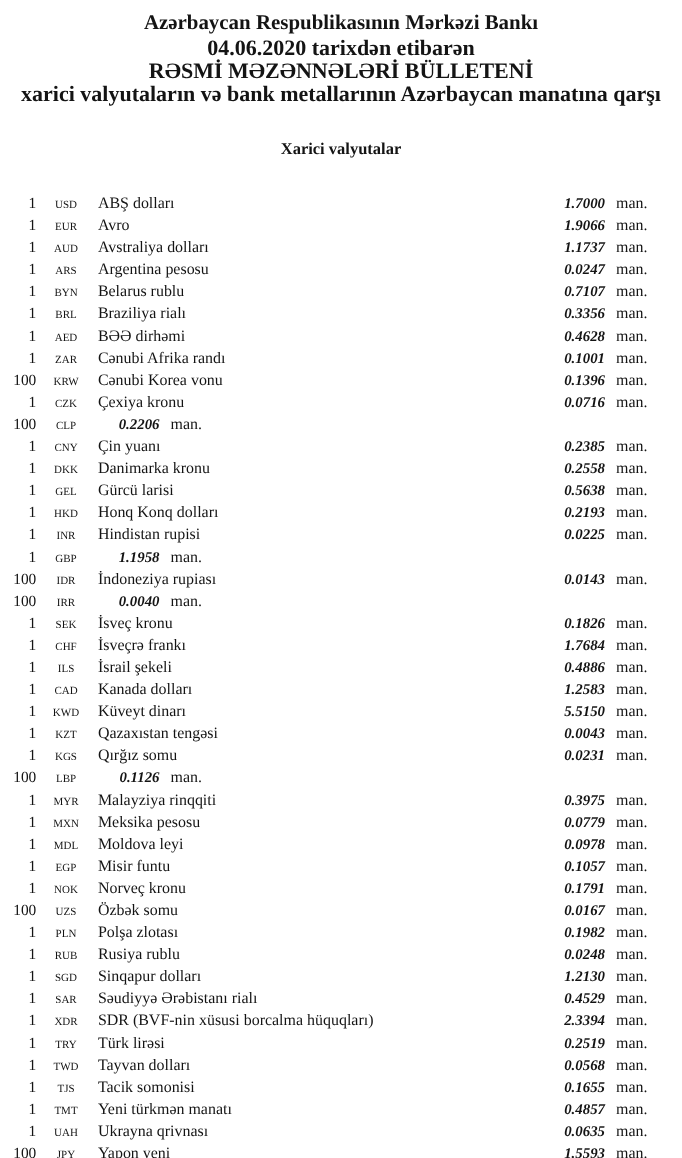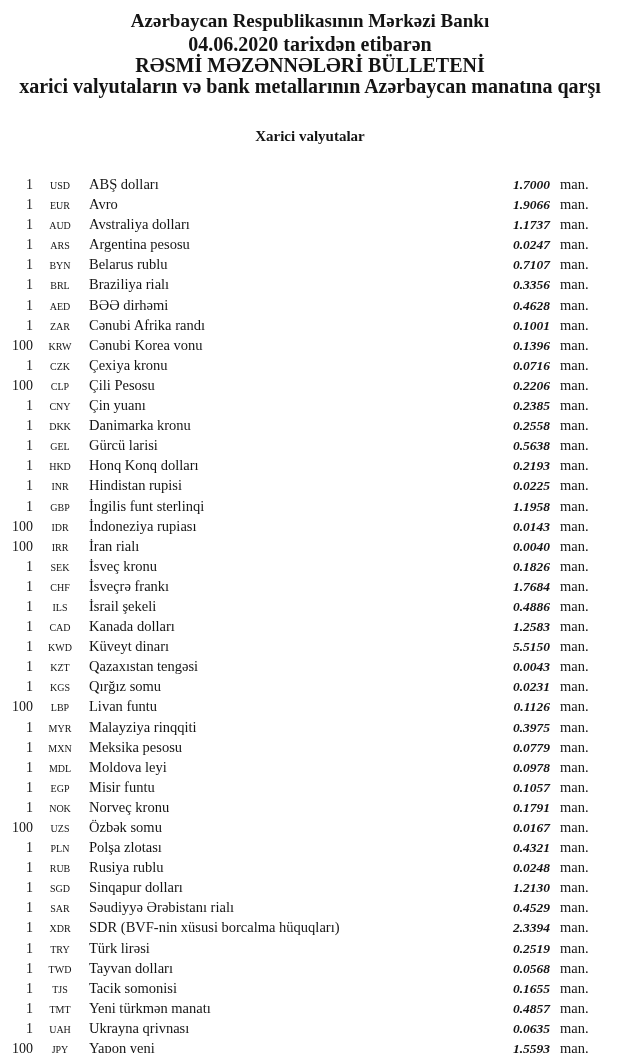--- a/index.html
+++ b/index.html
@@ -166,21 +166,20 @@
       <div class="row">
         <span class="qty">1</span>
         <span class="code">CZK</span>
         <span class="name">Çexiya kronu</span>
         <span class="rate">0.0716</span>
         <span class="unit">man.</span>
       </div>
       <div class="row">
         <span class="qty">100</span>
         <span class="code">CLP</span>
-        <span class="name">Çili Pesosu</span>
         <span class="rate">0.2206</span>
         <span class="unit">man.</span>
       </div>
       <div class="row">
         <span class="qty">1</span>
         <span class="code">CNY</span>
         <span class="name">Çin yuanı</span>
         <span class="rate">0.2385</span>
         <span class="unit">man.</span>
       </div>
@@ -208,35 +207,33 @@
       <div class="row">
         <span class="qty">1</span>
         <span class="code">INR</span>
         <span class="name">Hindistan rupisi</span>
         <span class="rate">0.0225</span>
         <span class="unit">man.</span>
       </div>
       <div class="row">
         <span class="qty">1</span>
         <span class="code">GBP</span>
-        <span class="name">İngilis funt sterlinqi</span>
         <span class="rate">1.1958</span>
         <span class="unit">man.</span>
       </div>
       <div class="row">
         <span class="qty">100</span>
         <span class="code">IDR</span>
         <span class="name">İndoneziya rupiası</span>
         <span class="rate">0.0143</span>
         <span class="unit">man.</span>
       </div>
       <div class="row">
         <span class="qty">100</span>
         <span class="code">IRR</span>
-        <span class="name">İran rialı</span>
         <span class="rate">0.0040</span>
         <span class="unit">man.</span>
       </div>
       <div class="row">
         <span class="qty">1</span>
         <span class="code">SEK</span>
         <span class="name">İsveç kronu</span>
         <span class="rate">0.1826</span>
         <span class="unit">man.</span>
       </div>
@@ -278,21 +275,20 @@
       <div class="row">
         <span class="qty">1</span>
         <span class="code">KGS</span>
         <span class="name">Qırğız somu</span>
         <span class="rate">0.0231</span>
         <span class="unit">man.</span>
       </div>
       <div class="row">
         <span class="qty">100</span>
         <span class="code">LBP</span>
-        <span class="name">Livan funtu</span>
         <span class="rate">0.1126</span>
         <span class="unit">man.</span>
       </div>
       <div class="row">
         <span class="qty">1</span>
         <span class="code">MYR</span>
         <span class="name">Malayziya rinqqiti</span>
         <span class="rate">0.3975</span>
         <span class="unit">man.</span>
       </div>
@@ -328,21 +324,21 @@
         <span class="qty">100</span>
         <span class="code">UZS</span>
         <span class="name">Özbək somu</span>
         <span class="rate">0.0167</span>
         <span class="unit">man.</span>
       </div>
       <div class="row">
         <span class="qty">1</span>
         <span class="code">PLN</span>
         <span class="name">Polşa zlotası</span>
-        <span class="rate">0.4321</span>
+        <span class="rate">0.1982</span>
         <span class="unit">man.</span>
       </div>
       <div class="row">
         <span class="qty">1</span>
         <span class="code">RUB</span>
         <span class="name">Rusiya rublu</span>
         <span class="rate">0.0248</span>
         <span class="unit">man.</span>
       </div>
       <div class="row">

